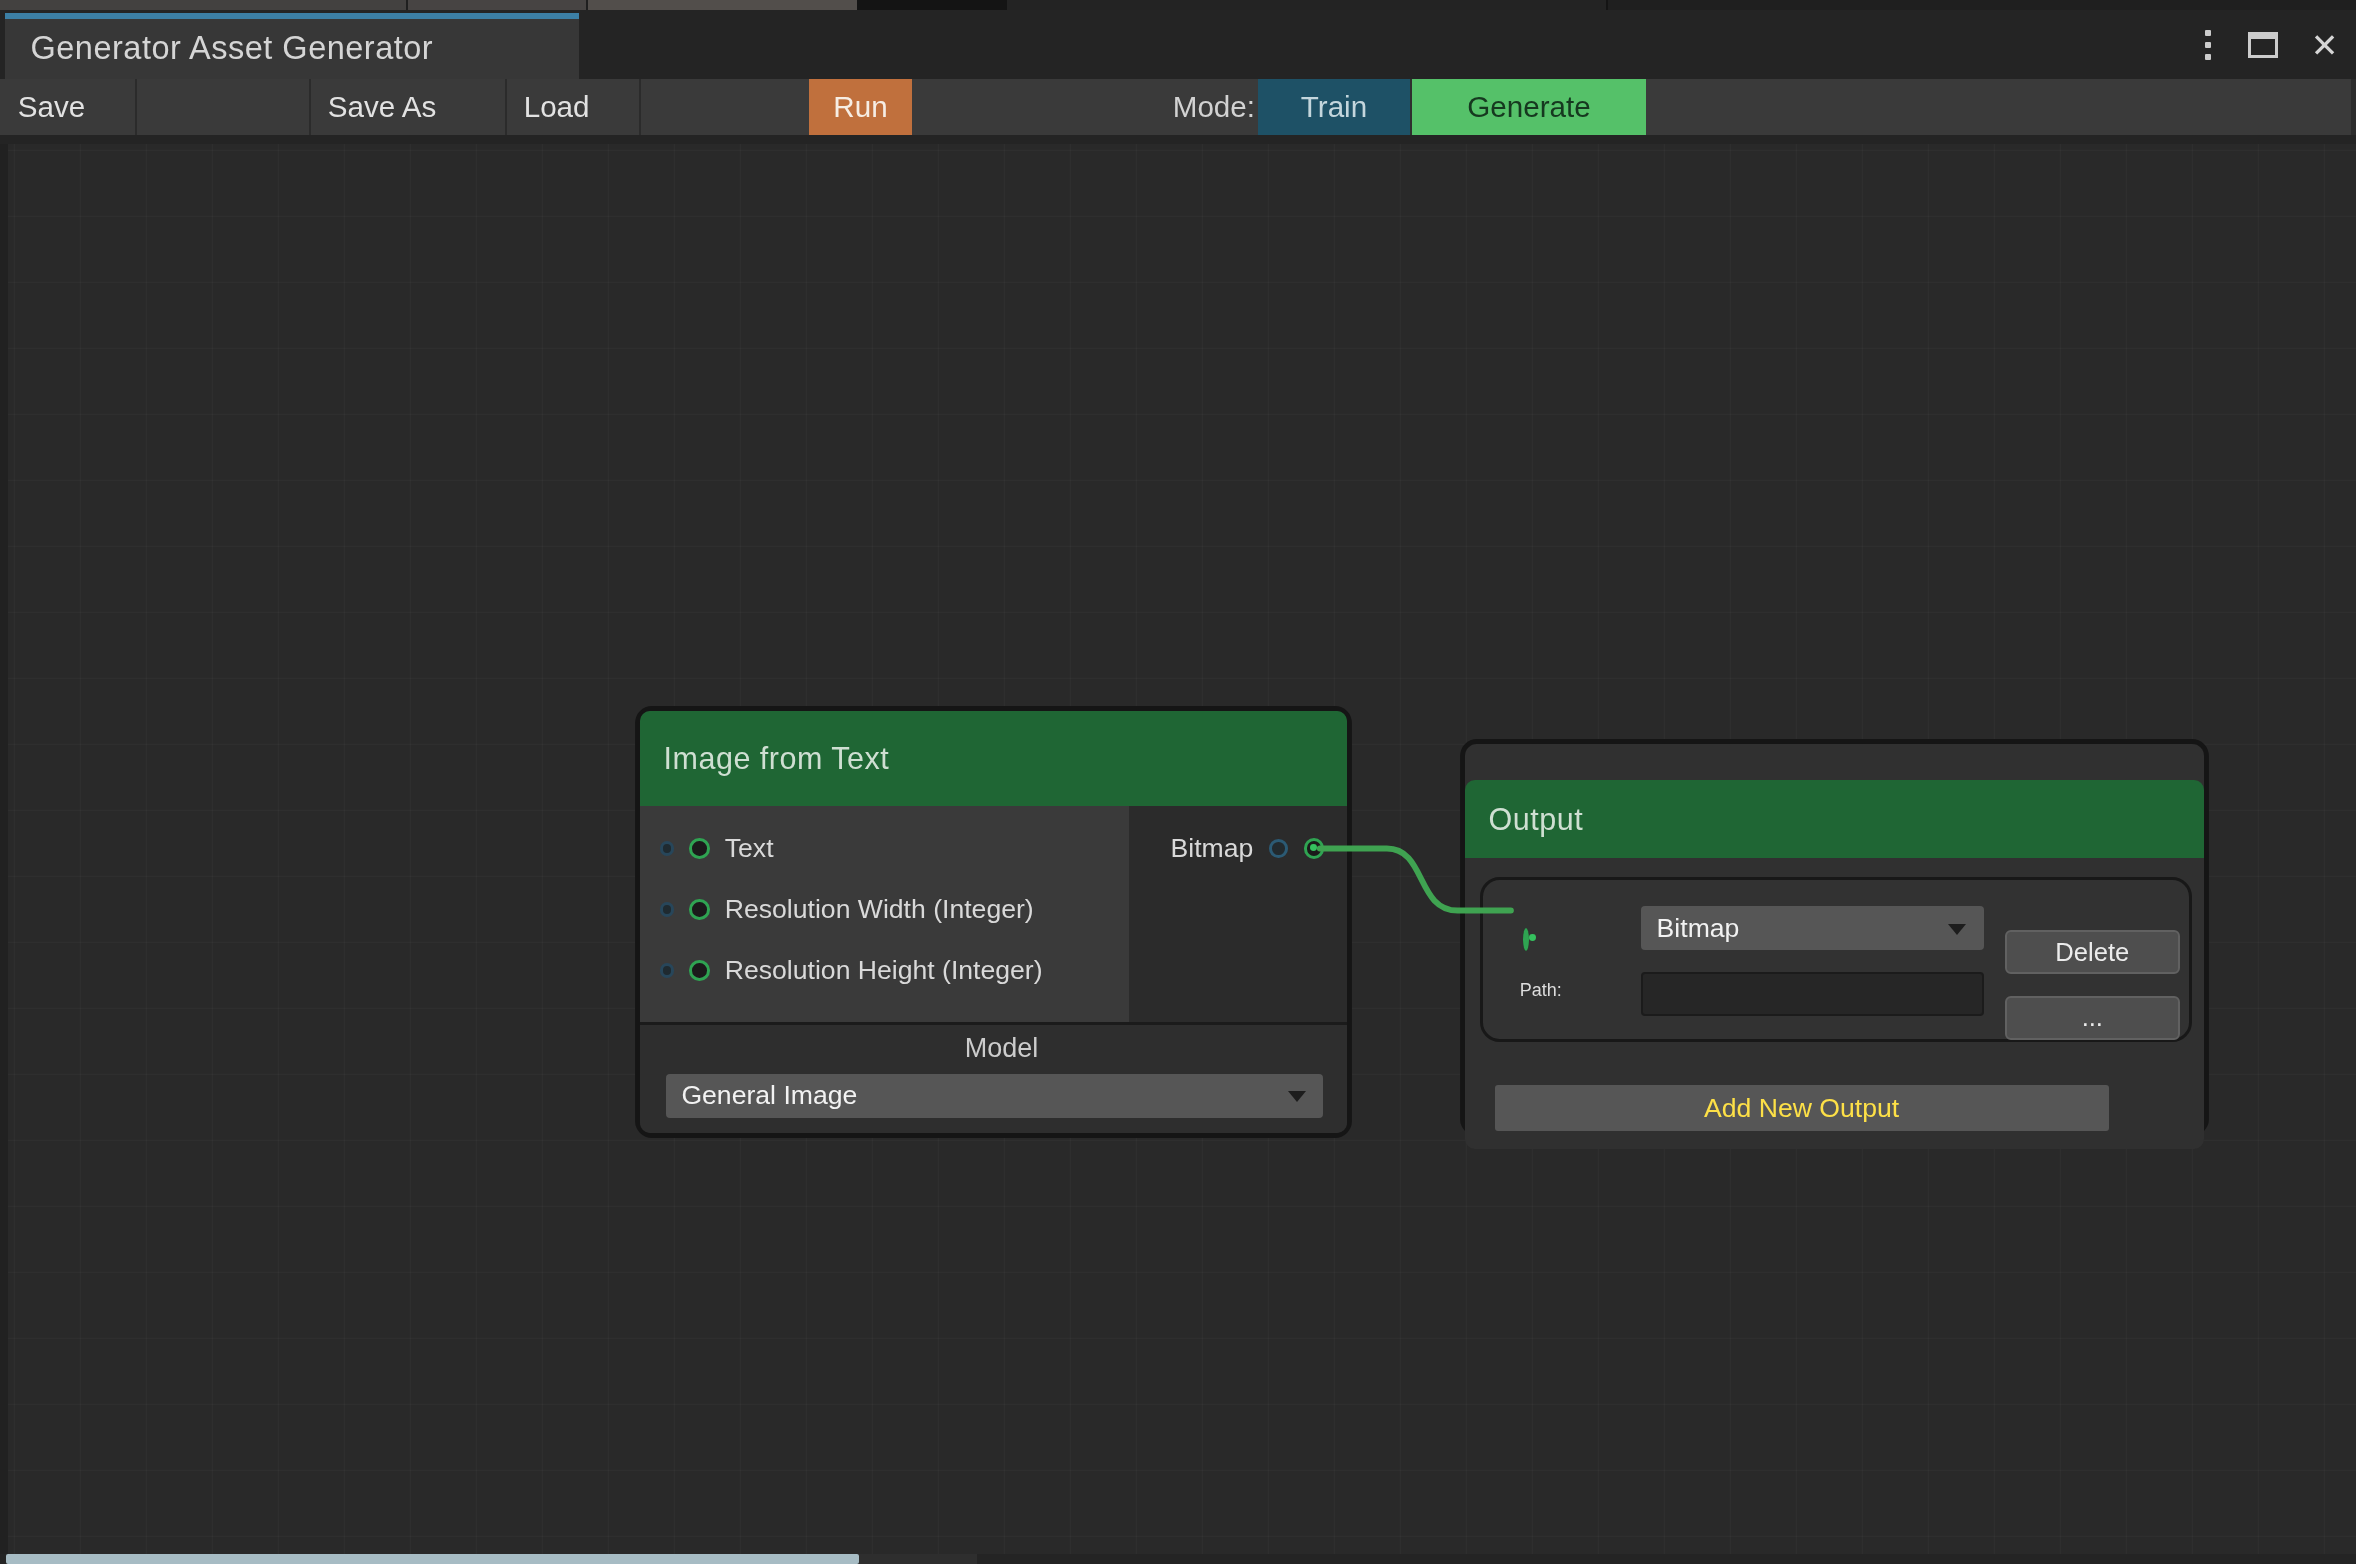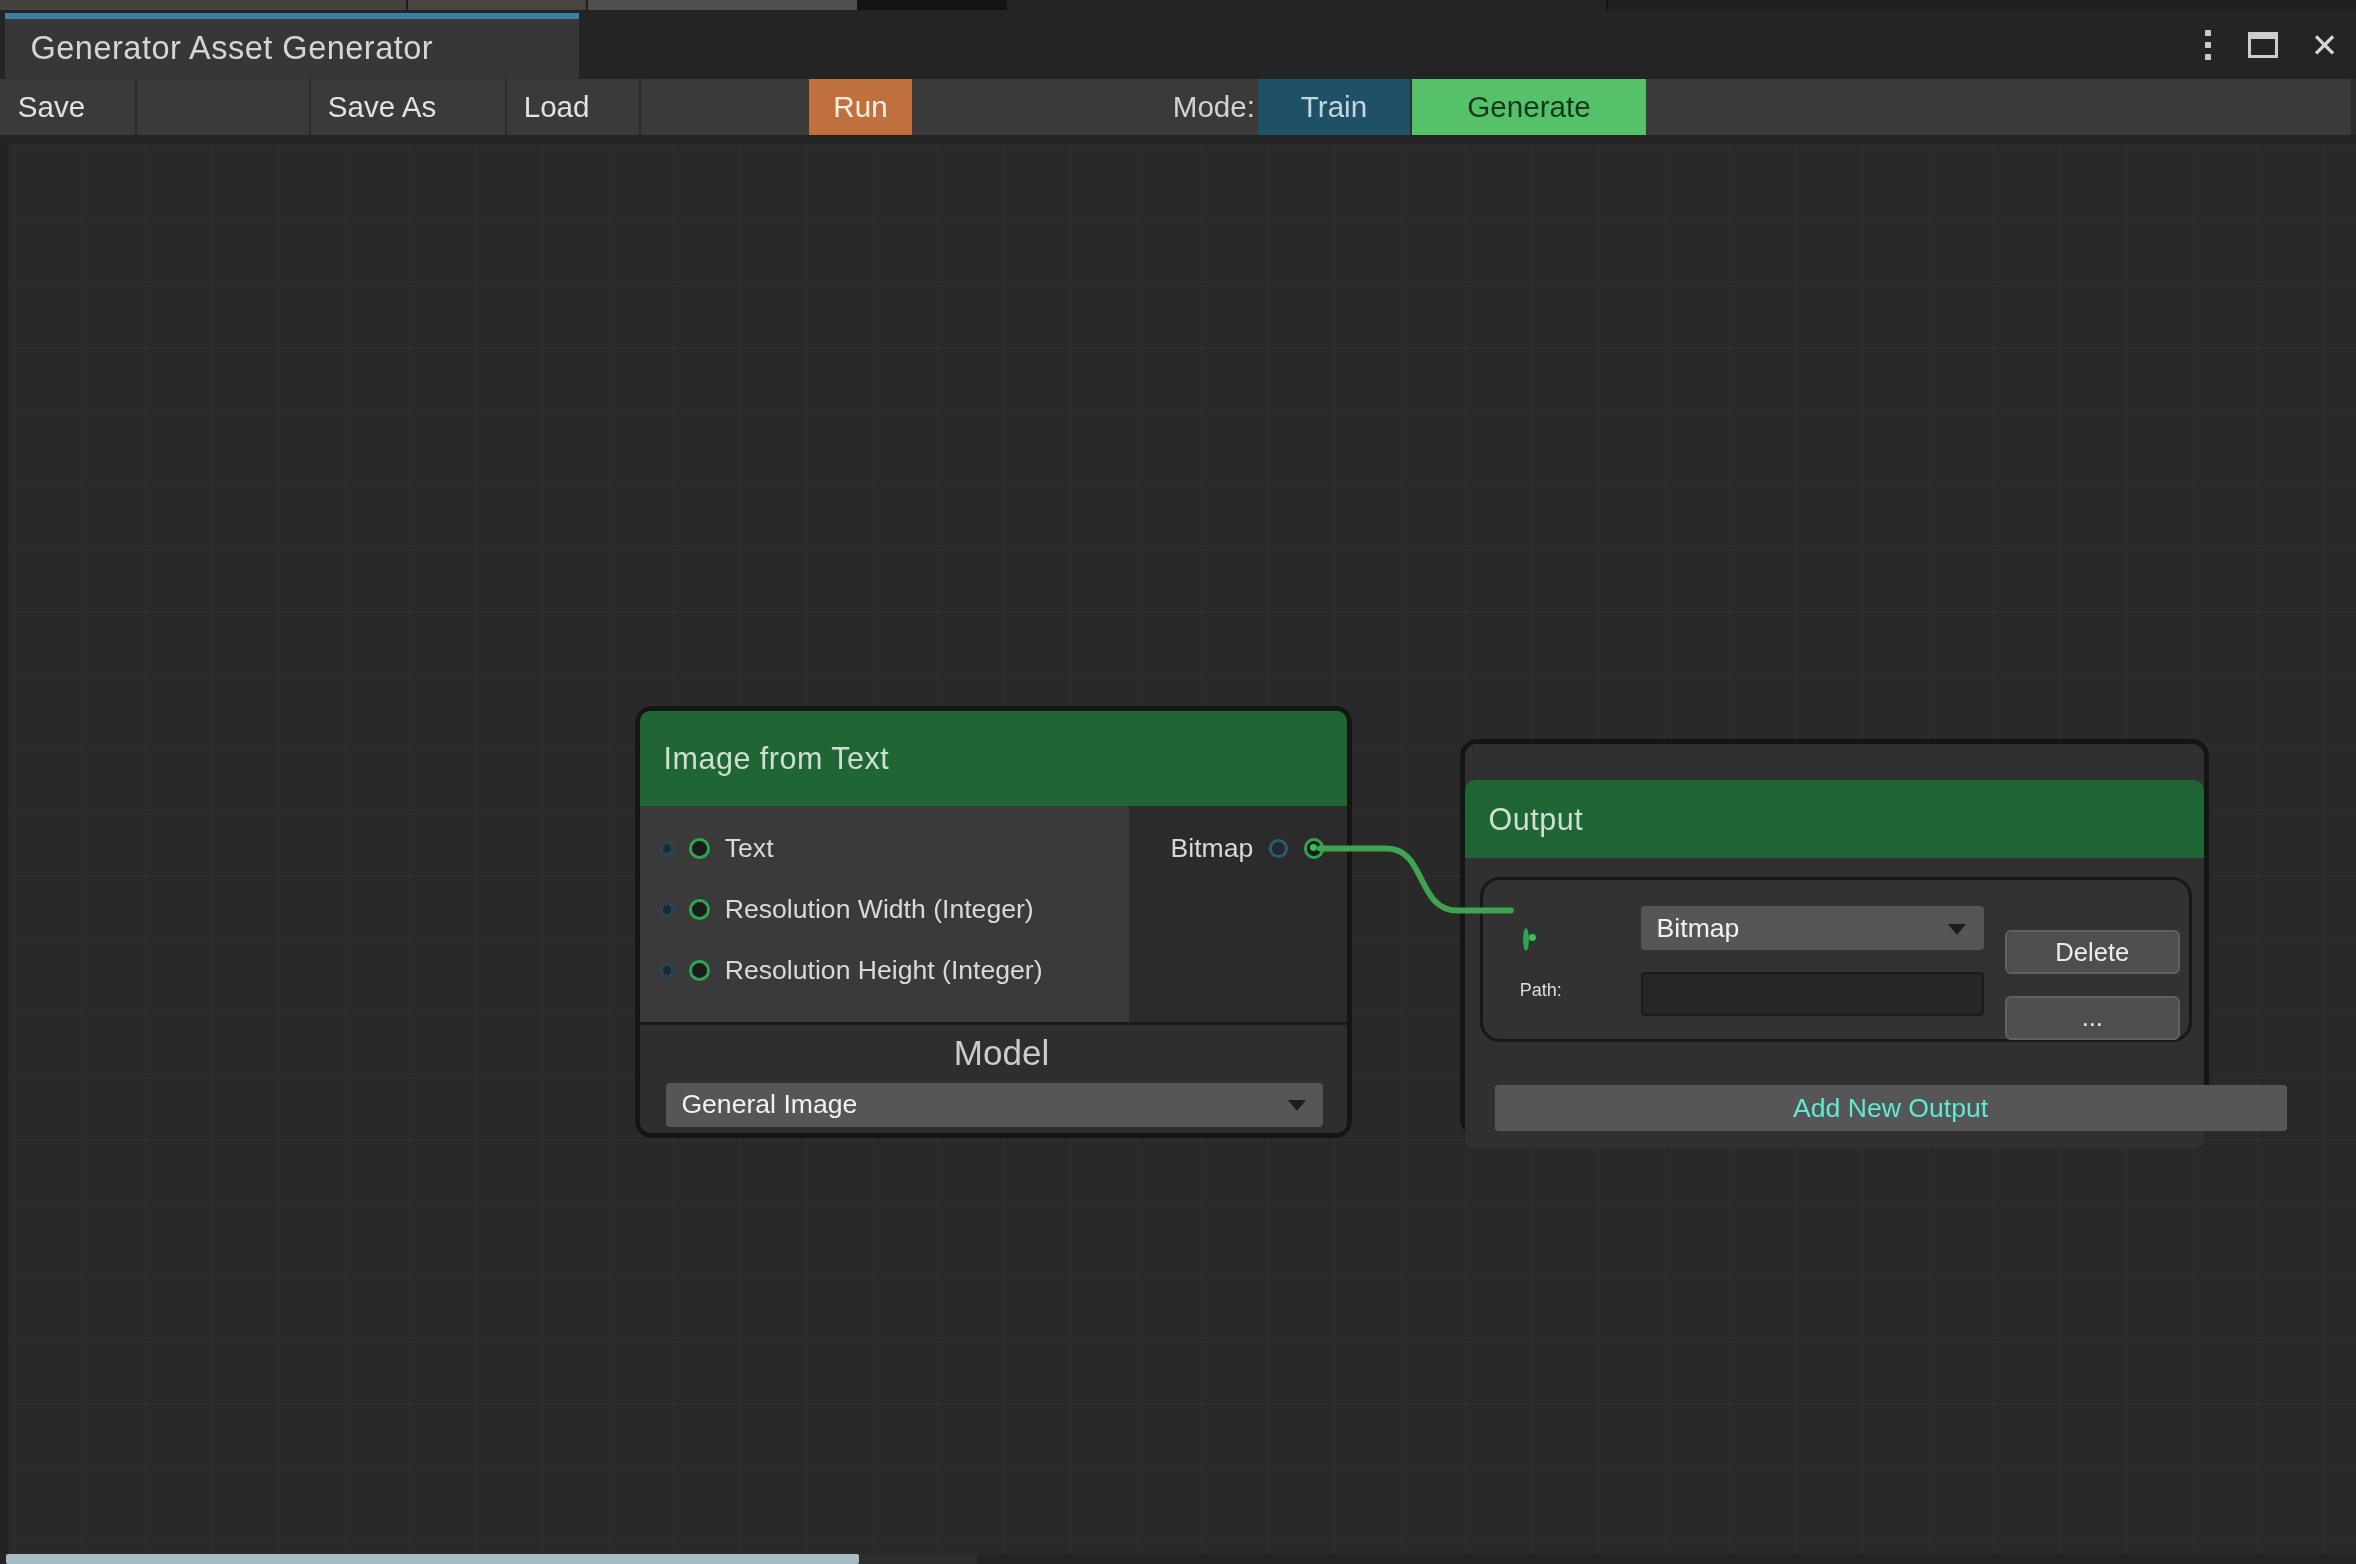--- a/index.html
+++ b/index.html
@@ -74,21 +74,21 @@
 
   
   .node-ift { left:640px; top:567px; width:707px; height:422px; }
   .ift-body { display:flex; height:216px; }
   .ift-inputs { flex:1; background:#3a3a3a; padding-top:11.8px; }
   .ift-row { height:61px; display:flex; align-items:center; padding-left:19.7px; gap:14.8px; }
   .ift-label { font-size:26.6px; color:#d9d9d9; }
   .ift-outputs { width:218px; background:#2b2b2b; padding-top:11.8px; }
   .ift-outrow { height:61px; display:flex; align-items:center; justify-content:flex-end; padding-right:22.7px; gap:15.8px; }
   .ift-model { height:111px; background:#2e2e2e; border-top:3px solid #1b1b1b; border-radius:0 0 9.9px 9.9px; }
-  .model-label { text-align:center; font-size:35px; color:#cccccc; padding-top:7.9px;margin-left:16px; }
+  .model-label { text-align:center; font-size:27px; color:#cccccc; padding-top:7.9px;margin-left:16px; }
   .dropdown { position:relative; height:44px; background:#565656; border-radius:3.9px;
               display:flex; align-items:center; padding-left:15.8px; cursor:pointer; }
   .dropdown .dd-text { font-size:26.6px; color:#f2f2f2; }
   .dd-arrow { position:absolute; right:17.7px; top:17.7px; width:0; height:0;
               border-left:9.9px solid transparent; border-right:9.9px solid transparent; border-top:11.8px solid #1d1d1d; }
   .ift-model .dropdown { margin:9.9px 23.6px 0 25.6px; }
 
   
   .node-out { left:1465px; top:600px; width:739px; height:387px; }
   .node-out .node-header { height:78px;margin-top:36px; }
@@ -98,22 +98,22 @@
   .out-port { position:absolute; left:40px; top:51px; transform:translate(-50%,-50%); }
   .out-dd { position:absolute; left:158px; top:26.6px; width:343px; }
   .btn { background:#4e4e4e; border:2px solid #616161; border-radius:5.9px; color:#ececec; font-size:25.6px;
          display:flex; align-items:center; justify-content:center; cursor:pointer;margin-top:24px; }
   .out-delete { position:absolute; left:522px; top:26.6px; width:175px; height:44px; }
   .path-label { position:absolute; left:37px; top:100px; font-size:18px; color:#dddddd; }
   .path-input { position:absolute; left:158px; top:92px; width:343px; height:44px; background:#262626;
                 border:2px solid #1b1b1b; border-radius:3.9px; color:#dddddd; font-size:25.6px; padding:0 11.8px;
                 font-family:"Liberation Sans",sans-serif; }
   .out-browse { position:absolute; left:522px; top:92px; width:175px; height:44px; }
-  .add-btn { position:absolute; left:29.6px; top:227px; width:792px; height:46px; background:#565656;
-             border:none; border-radius:3px; color:#5eead4; font-size:26.6px; cursor:pointer;
+  .add-btn { position:absolute; left:29.6px; top:227px; width:614px; height:46px; background:#565656;
+             border:none; border-radius:3px; color:#fde047; font-size:26.6px; cursor:pointer;
              font-family:"Liberation Sans",sans-serif; }
 
   .wire-svg { position:absolute; left:0; top:0; width:2356px; height:1411px; pointer-events:none; }
 </style>
 </head>
 <body>
 
 <div id="app">
 
   <div class="top-strip">

